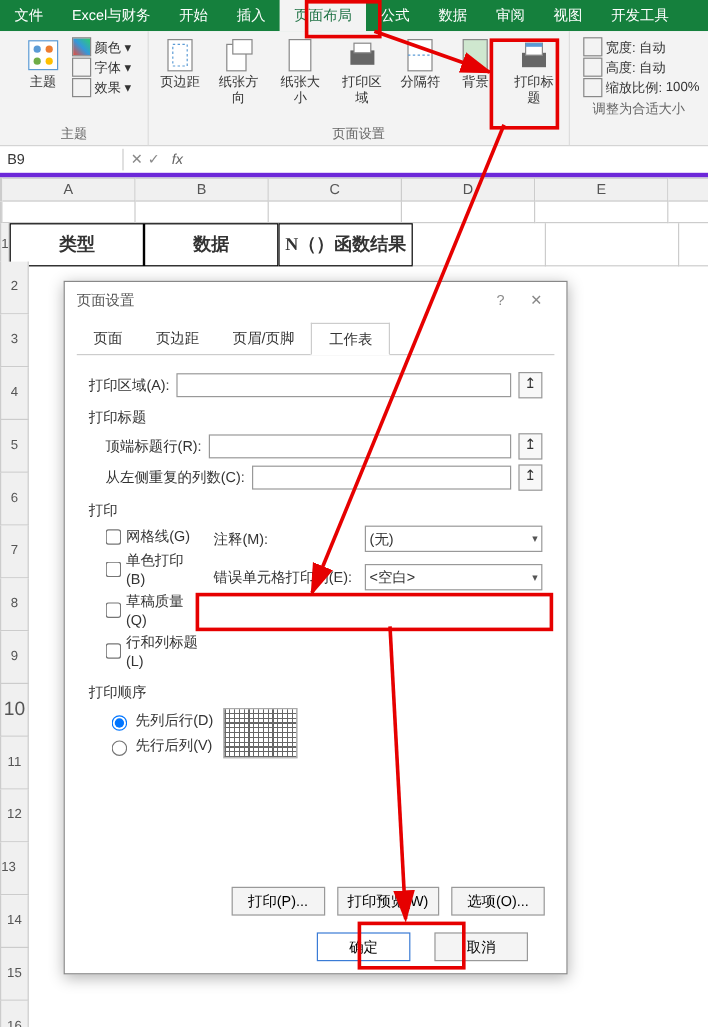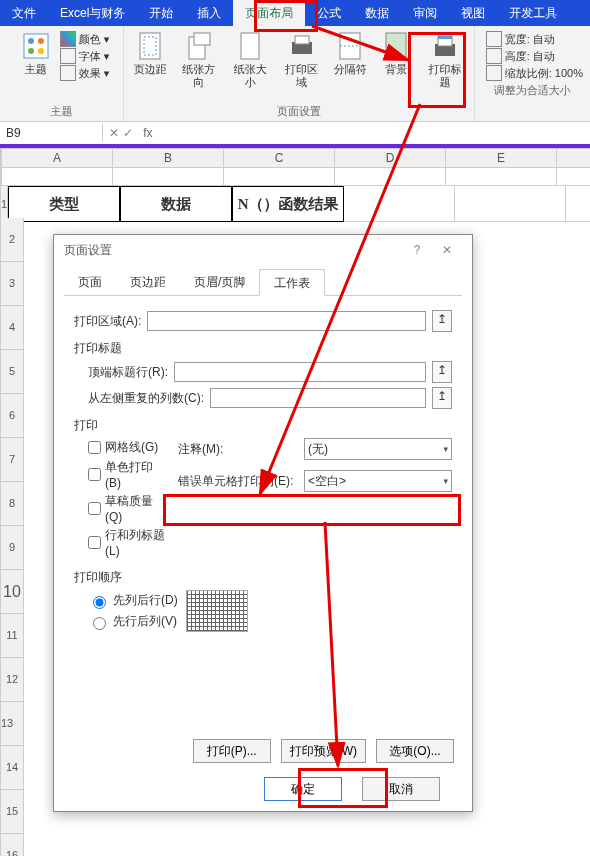--- a/index.html
+++ b/index.html
@@ -1,32 +1,32 @@
 <!DOCTYPE html>
 <html><head>
 <meta charset="utf-8">
 <style>
 body{margin:0;font-family:"Microsoft YaHei",SimSun,Arial,sans-serif;font-size:12px;background:#fff;color:#333;width:590px;height:856px;overflow:hidden;position:relative}
-.tabs{background:#1d4ed8;display:flex;height:26px;align-items:flex-end}
+.tabs{background:#15803d;display:flex;height:26px;align-items:flex-end}
 .tab{color:#fff;padding:5px 12px 4px;font-size:12px;cursor:pointer}
 .tab.active{background:#f3f3f3;color:#217346}
 .ribbon{background:#f3f3f3;border-bottom:1px solid #ccc;height:95px;display:flex}
 .rgroup{border-right:1px solid #ddd;display:flex;flex-direction:column;align-items:center;padding:2px 4px 0}
 .rgroup .items{display:flex;gap:2px;flex:1}
 .rgroup .glabel{font-size:11px;color:#666;padding:2px 0}
 .rbtn{display:flex;flex-direction:column;align-items:center;justify-content:flex-start;padding:3px 4px;cursor:pointer;min-width:36px}
 .rbtn .ic{width:30px;height:30px;display:flex;align-items:center;justify-content:center}
 .rbtn .lbl{font-size:11px;text-align:center;line-height:13px;margin-top:2px}
 .small-row{display:flex;flex-direction:column;gap:1px;padding-top:3px}
 .small-row .srow{display:flex;align-items:center;gap:3px;font-size:11px}
 .small-row .sic{width:14px;height:14px;border:1px solid #888;display:inline-block}
 .namebox{display:flex;align-items:center;height:22px;border-bottom:4px solid #6d28d9;background:#fff}
 .nb{width:90px;border-right:1px solid #ccc;padding:2px 6px;font-size:12px}
 .fx-btns{display:flex;gap:4px;padding:0 6px;color:#888}
-.fxlbl{color:#666;padding:0 4px}
+.fxlbl{font-style:italic;color:#666;padding:0 4px}
 .grid{position:relative}
 .ghead{display:flex;height:20px}
 .gcorner{width:24px;border:1px solid #ccc;background:#f0f0f0}
 .gch{flex:0 0 110px;border:1px solid #ccc;border-left:0;background:#f0f0f0;text-align:center;font-size:12px;line-height:18px;color:#555}
 .grow{display:flex;height:36px}
 .grow.short{height:18px}
 .grh{width:24px;border:1px solid #ccc;border-top:0;background:#f0f0f0;text-align:center;font-size:11px;line-height:36px;color:#555}
 .grow.short .grh{line-height:18px}
 .gc{flex:0 0 110px;border:1px solid #ccc;border-left:0;border-top:0;text-align:center;line-height:34px;font-size:15px;font-family:SimSun,serif}
 .hdr{background:#fff;font-weight:bold}

